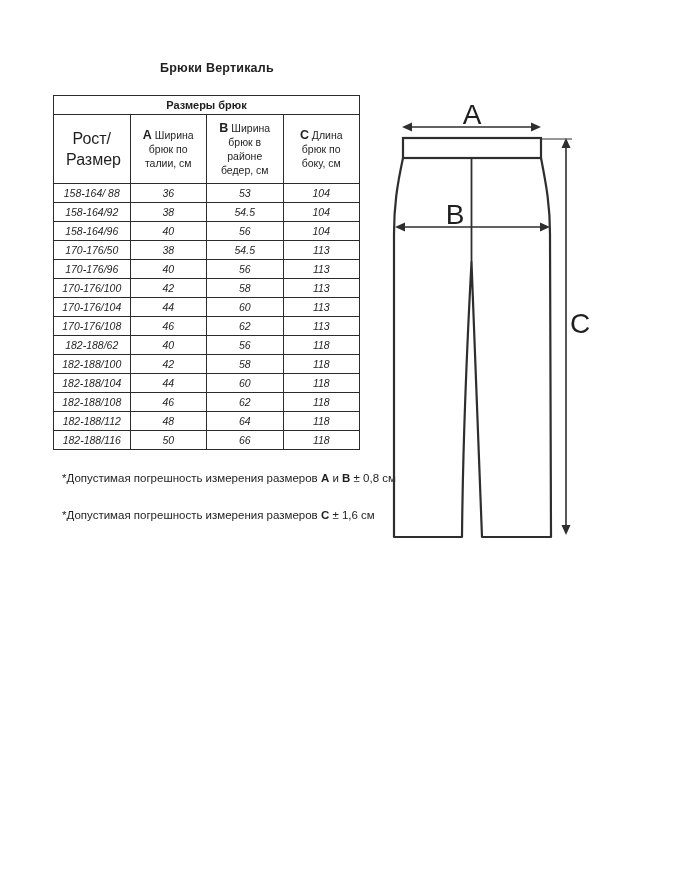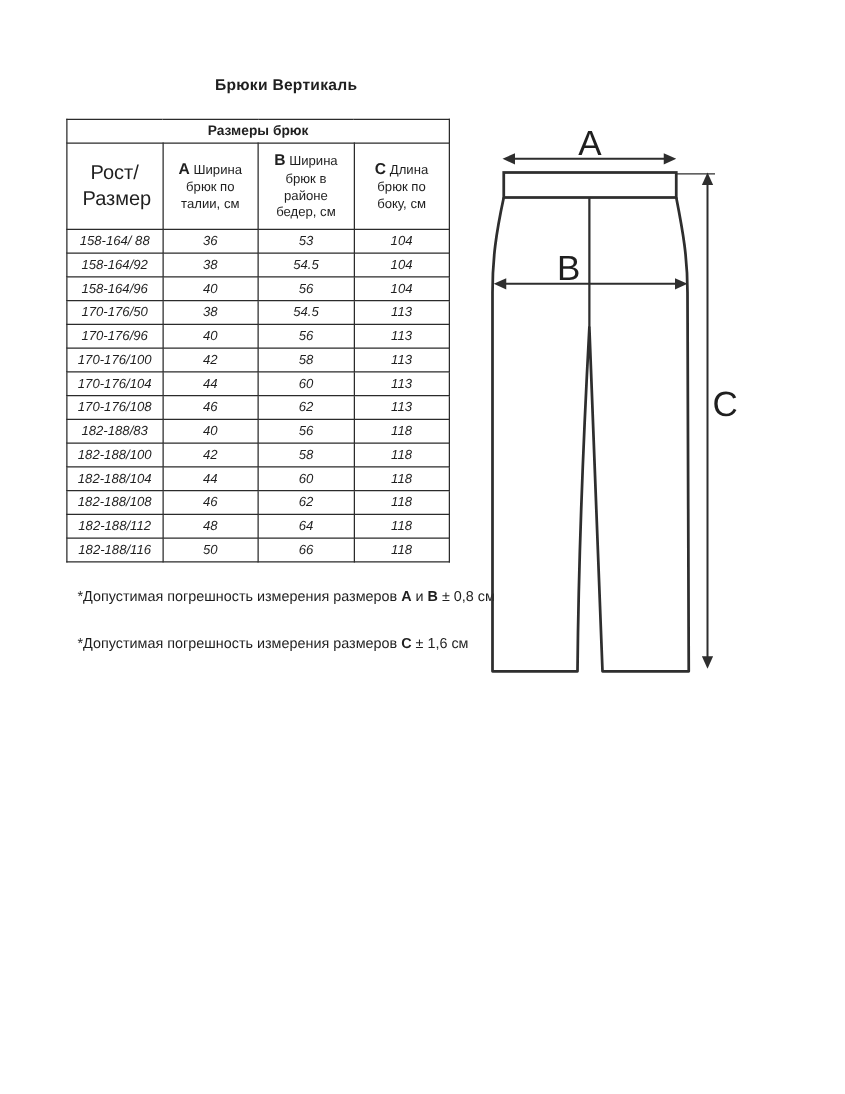--- a/index.html
+++ b/index.html
@@ -5,21 +5,21 @@
   * { margin:0; padding:0; box-sizing:border-box; }
   html,body { width:676px; height:875px; }
   body {
     position:relative;
     background:#ffffff;
     font-family:"Liberation Sans", sans-serif;
     color:#1f1f1f;
     overflow:hidden;
   }
   .title {
-    position:absolute; left:172px; top:61px;
+    position:absolute; left:160px; top:61px;
     font-size:12.5px; font-weight:bold; letter-spacing:.2px;
   }
   table.size-table {
     position:absolute; left:53px; top:95px; width:307px;
     border-collapse:collapse; table-layout:fixed;
   }
   .size-table th, .size-table td {
     border:1.6px solid #2b2b2b;
     text-align:center; vertical-align:middle;
     background:#ffffff;
@@ -112,21 +112,21 @@
         <td>60</td>
         <td>113</td>
       </tr>
       <tr>
         <td>170-176/108</td>
         <td>46</td>
         <td>62</td>
         <td>113</td>
       </tr>
       <tr>
-        <td>182-188/83</td>
+        <td>182-188/62</td>
         <td>40</td>
         <td>56</td>
         <td>118</td>
       </tr>
       <tr>
         <td>182-188/100</td>
         <td>42</td>
         <td>58</td>
         <td>118</td>
       </tr>

